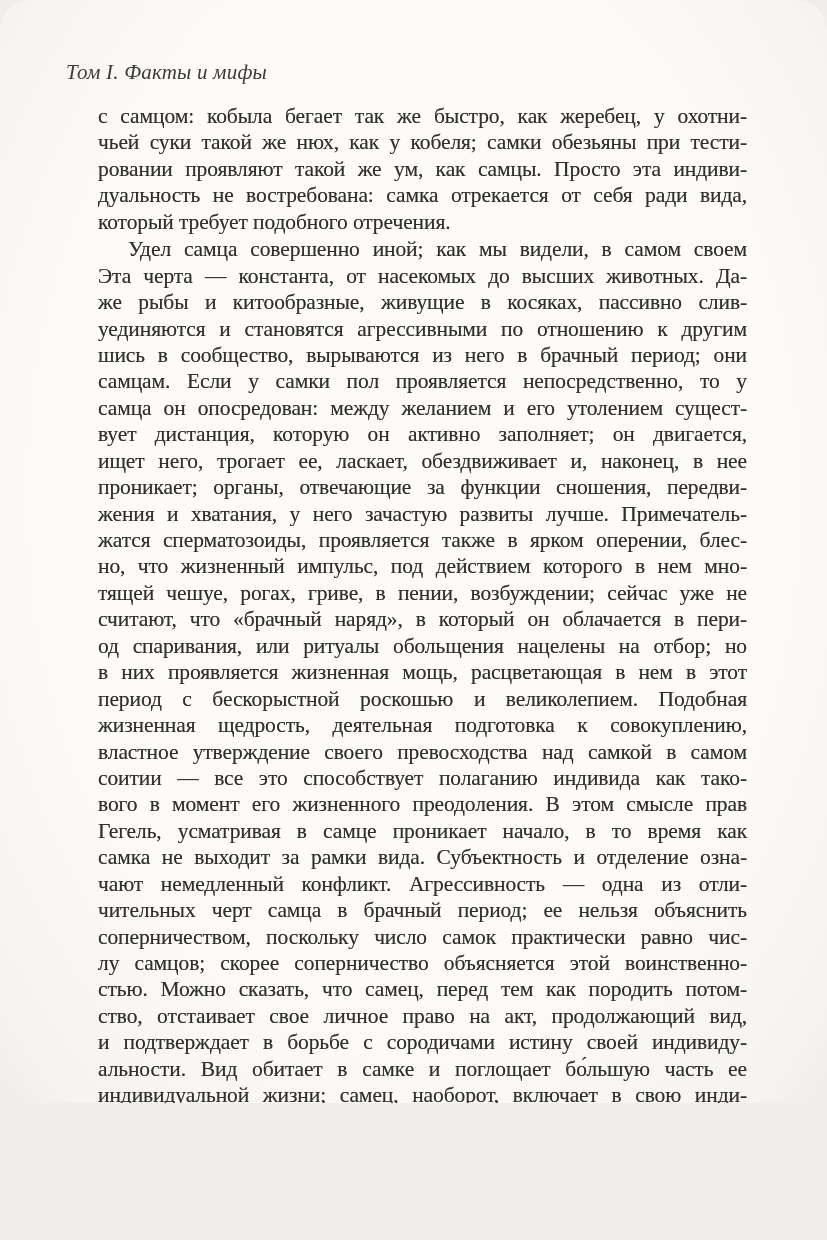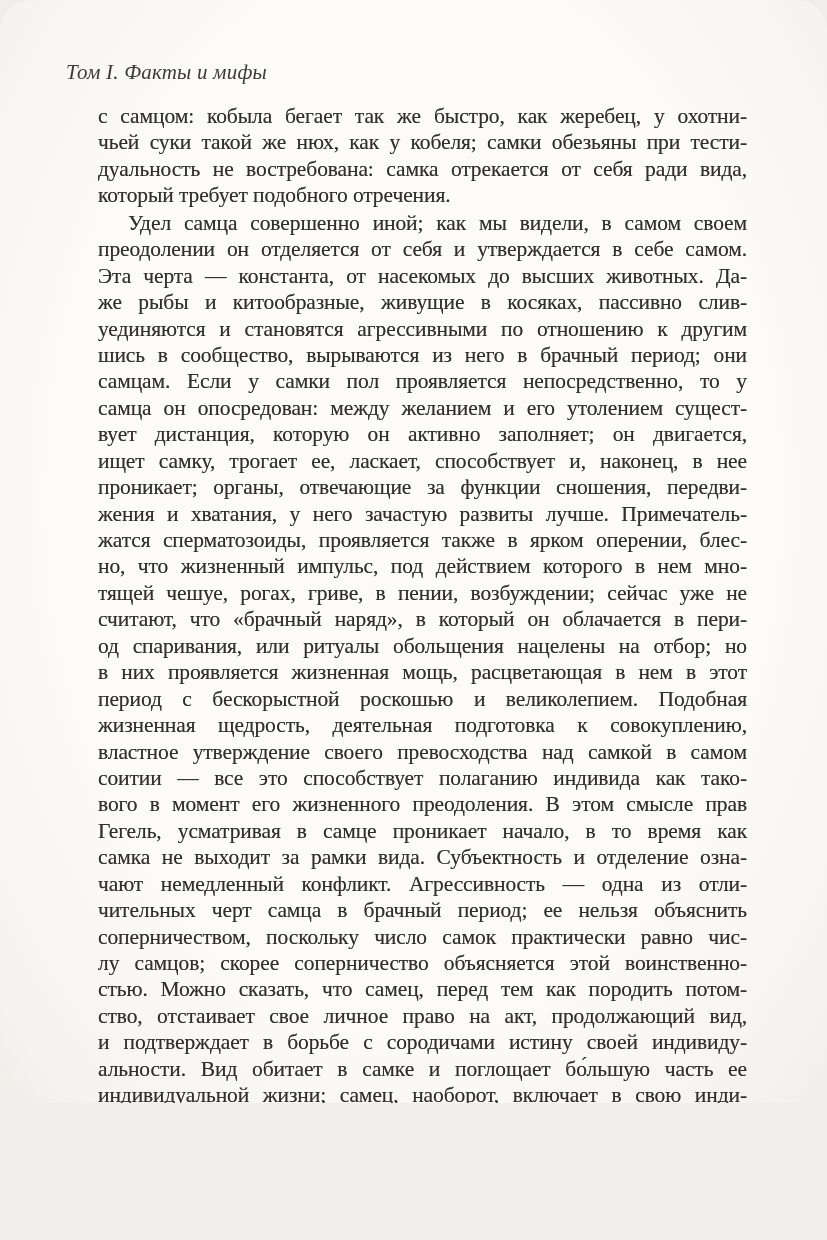--- a/index.html
+++ b/index.html
@@ -55,35 +55,35 @@
 
 <div class="page">
 
   <div class="running-header">Том I. Факты и мифы</div>
 
   <div class="text-block">
 
     <div class="para">
       <div class="line">с самцом: кобыла бегает так же быстро, как жеребец, у охотни-</div>
       <div class="line">чьей суки такой же нюх, как у кобеля; самки обезьяны при тести-</div>
+      <div class="line">ровании проявляют такой же ум, как самцы. Просто эта индиви-</div>
       <div class="line">дуальность не востребована: самка отрекается от себя ради вида,</div>
       <div class="line para-end">который требует подобного отречения.</div>
     </div>
 
     <div class="para">
       <div class="line indent">Удел самца совершенно иной; как мы видели, в самом своем</div>
-      <div class="line">преодолении он отделяется от себя и утверждается в себе самом.</div>
       <div class="line">Эта черта — константа, от насекомых до высших животных. Да-</div>
       <div class="line">же рыбы и китообразные, живущие в косяках, пассивно слив-</div>
       <div class="line">уединяются и становятся агрессивными по отношению к другим</div>
       <div class="line">шись в сообщество, вырываются из него в брачный период; они</div>
       <div class="line">самцам. Если у самки пол проявляется непосредственно, то у</div>
       <div class="line">самца он опосредован: между желанием и его утолением сущест-</div>
       <div class="line">вует дистанция, которую он активно заполняет; он двигается,</div>
-      <div class="line">ищет самку, трогает ее, ласкает, способствует и, наконец, в нее</div>
+      <div class="line">ищет него, трогает ее, ласкает, обездвиживает и, наконец, в нее</div>
       <div class="line">проникает; органы, отвечающие за функции сношения, передви-</div>
       <div class="line">жения и хватания, у него зачастую развиты лучше. Примечатель-</div>
       <div class="line">жатся сперматозоиды, проявляется также в ярком оперении, блес-</div>
       <div class="line">но, что жизненный импульс, под действием которого в нем мно-</div>
       <div class="line">тящей чешуе, рогах, гриве, в пении, возбуждении; сейчас уже не</div>
       <div class="line">считают, что «брачный наряд», в который он облачается в пери-</div>
       <div class="line">од спаривания, или ритуалы обольщения нацелены на отбор; но</div>
       <div class="line">в них проявляется жизненная мощь, расцветающая в нем в этот</div>
       <div class="line">период с бескорыстной роскошью и великолепием. Подобная</div>
       <div class="line">жизненная щедрость, деятельная подготовка к совокуплению,</div>

